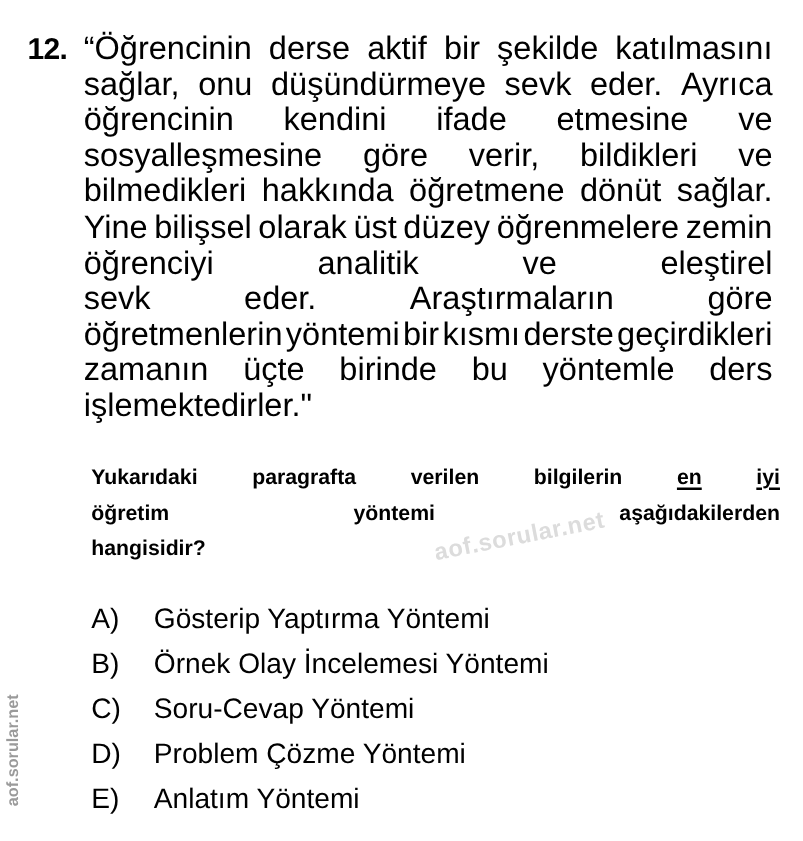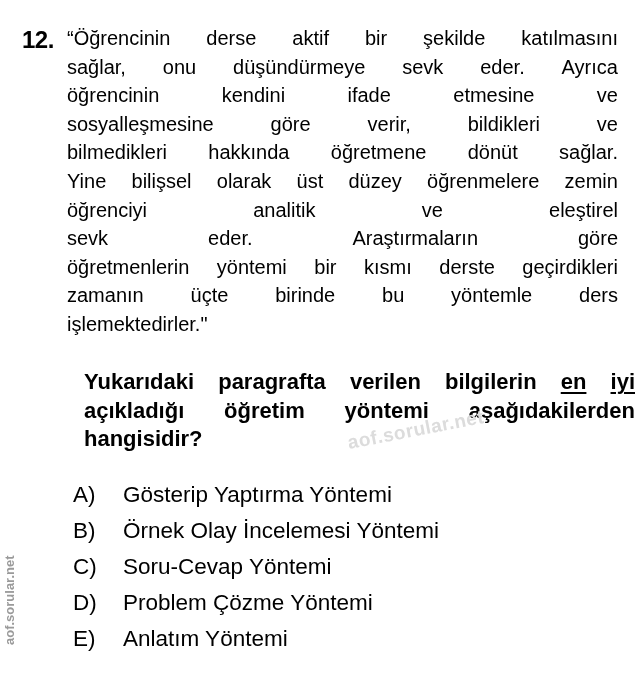--- a/index.html
+++ b/index.html
@@ -6,27 +6,27 @@
     body {
       width: 642px; height: 673px; position: relative; overflow: hidden;
       font-family: "Liberation Sans", sans-serif; color: #000;
     }
     .qnum {
       position: absolute; left: 22px; top: 26px;
       font-weight: bold; font-size: 24px; letter-spacing: -0.5px;
     }
     .passage {
       position: absolute; left: 67px; top: 24px; width: 551px;
-      font-size: 20px; line-height: 28.6px;
+      font-size: 26px; line-height: 28.6px;
     }
     .jline { display: flex; justify-content: space-between; height: 28.6px; }
     .jline.left { justify-content: flex-start; gap: 7px; }
     .question {
-      position: absolute; left: 84px; top: 368px; width: 551px;
-      font-size: 22px; line-height: 28.6px; font-weight: bold; text-align: right;
+      position: absolute; left: 73px; top: 368px; width: 551px;
+      font-size: 17px; line-height: 28.6px; font-weight: bold; text-align: right;
     }
     .question .jline { height: 28.6px; }
     .u { text-decoration: underline; text-decoration-thickness: 2px; text-underline-offset: 3px; }
     .options {
       position: absolute; left: 73px; top: 477px;
       font-size: 22.5px;
     }
     .opt { display: flex; height: 36px; align-items: center; }
     .opt .letter { width: 50px; }
     .watermark-center {
@@ -130,21 +130,20 @@
 <div class="question" id="prompt">
     <div class="jline">
       <span>Yukarıdaki</span>
       <span>paragrafta</span>
       <span>verilen</span>
       <span>bilgilerin</span>
       <span class="u">en</span>
       <span class="u">iyi</span>
     </div>
     <div class="jline">
-      <span>açıkladığı</span>
       <span>öğretim</span>
       <span>yöntemi</span>
       <span>aşağıdakilerden</span>
     </div>
     <div class="jline left">
       <span>hangisidir?</span>
     </div>
   </div>
 
 <div class="options">

